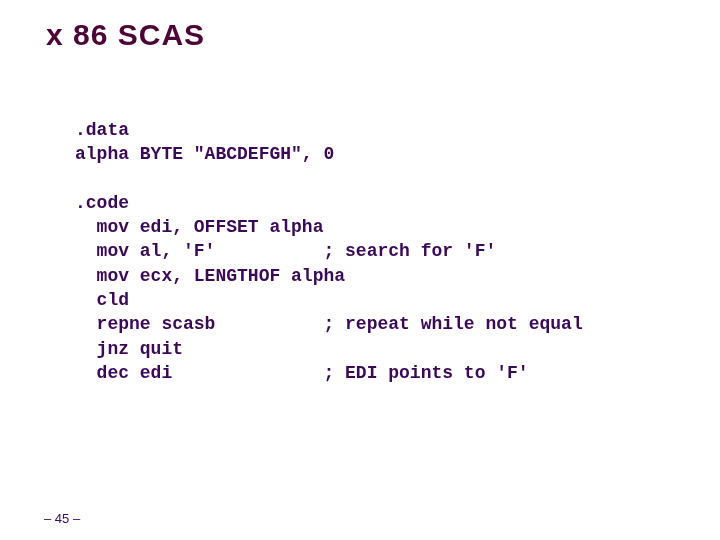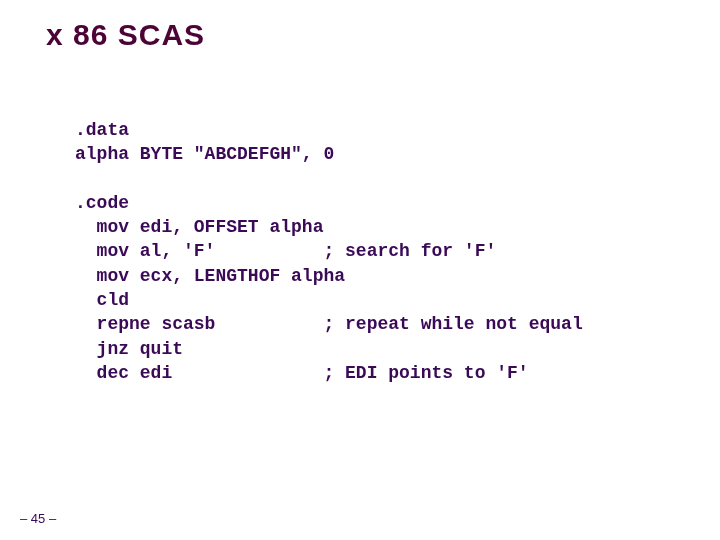--- a/index.html
+++ b/index.html
@@ -29,21 +29,21 @@
     font-family: "Courier New", Courier, monospace;
     font-size: 18px;
     font-weight: bold;
     color: #3b0a57;
     line-height: 1.35;
     white-space: pre;
   }
   .footer {
     position: absolute;
     bottom: 14px;
-    left: 20px;
+    left: 44px;
     font-family: Arial, Helvetica, sans-serif;
     font-size: 13px;
     color: #3b0a57;
   }
 </style>
 </head>
 <body>
 
 <div class="title">x 86 SCAS</div>
 

